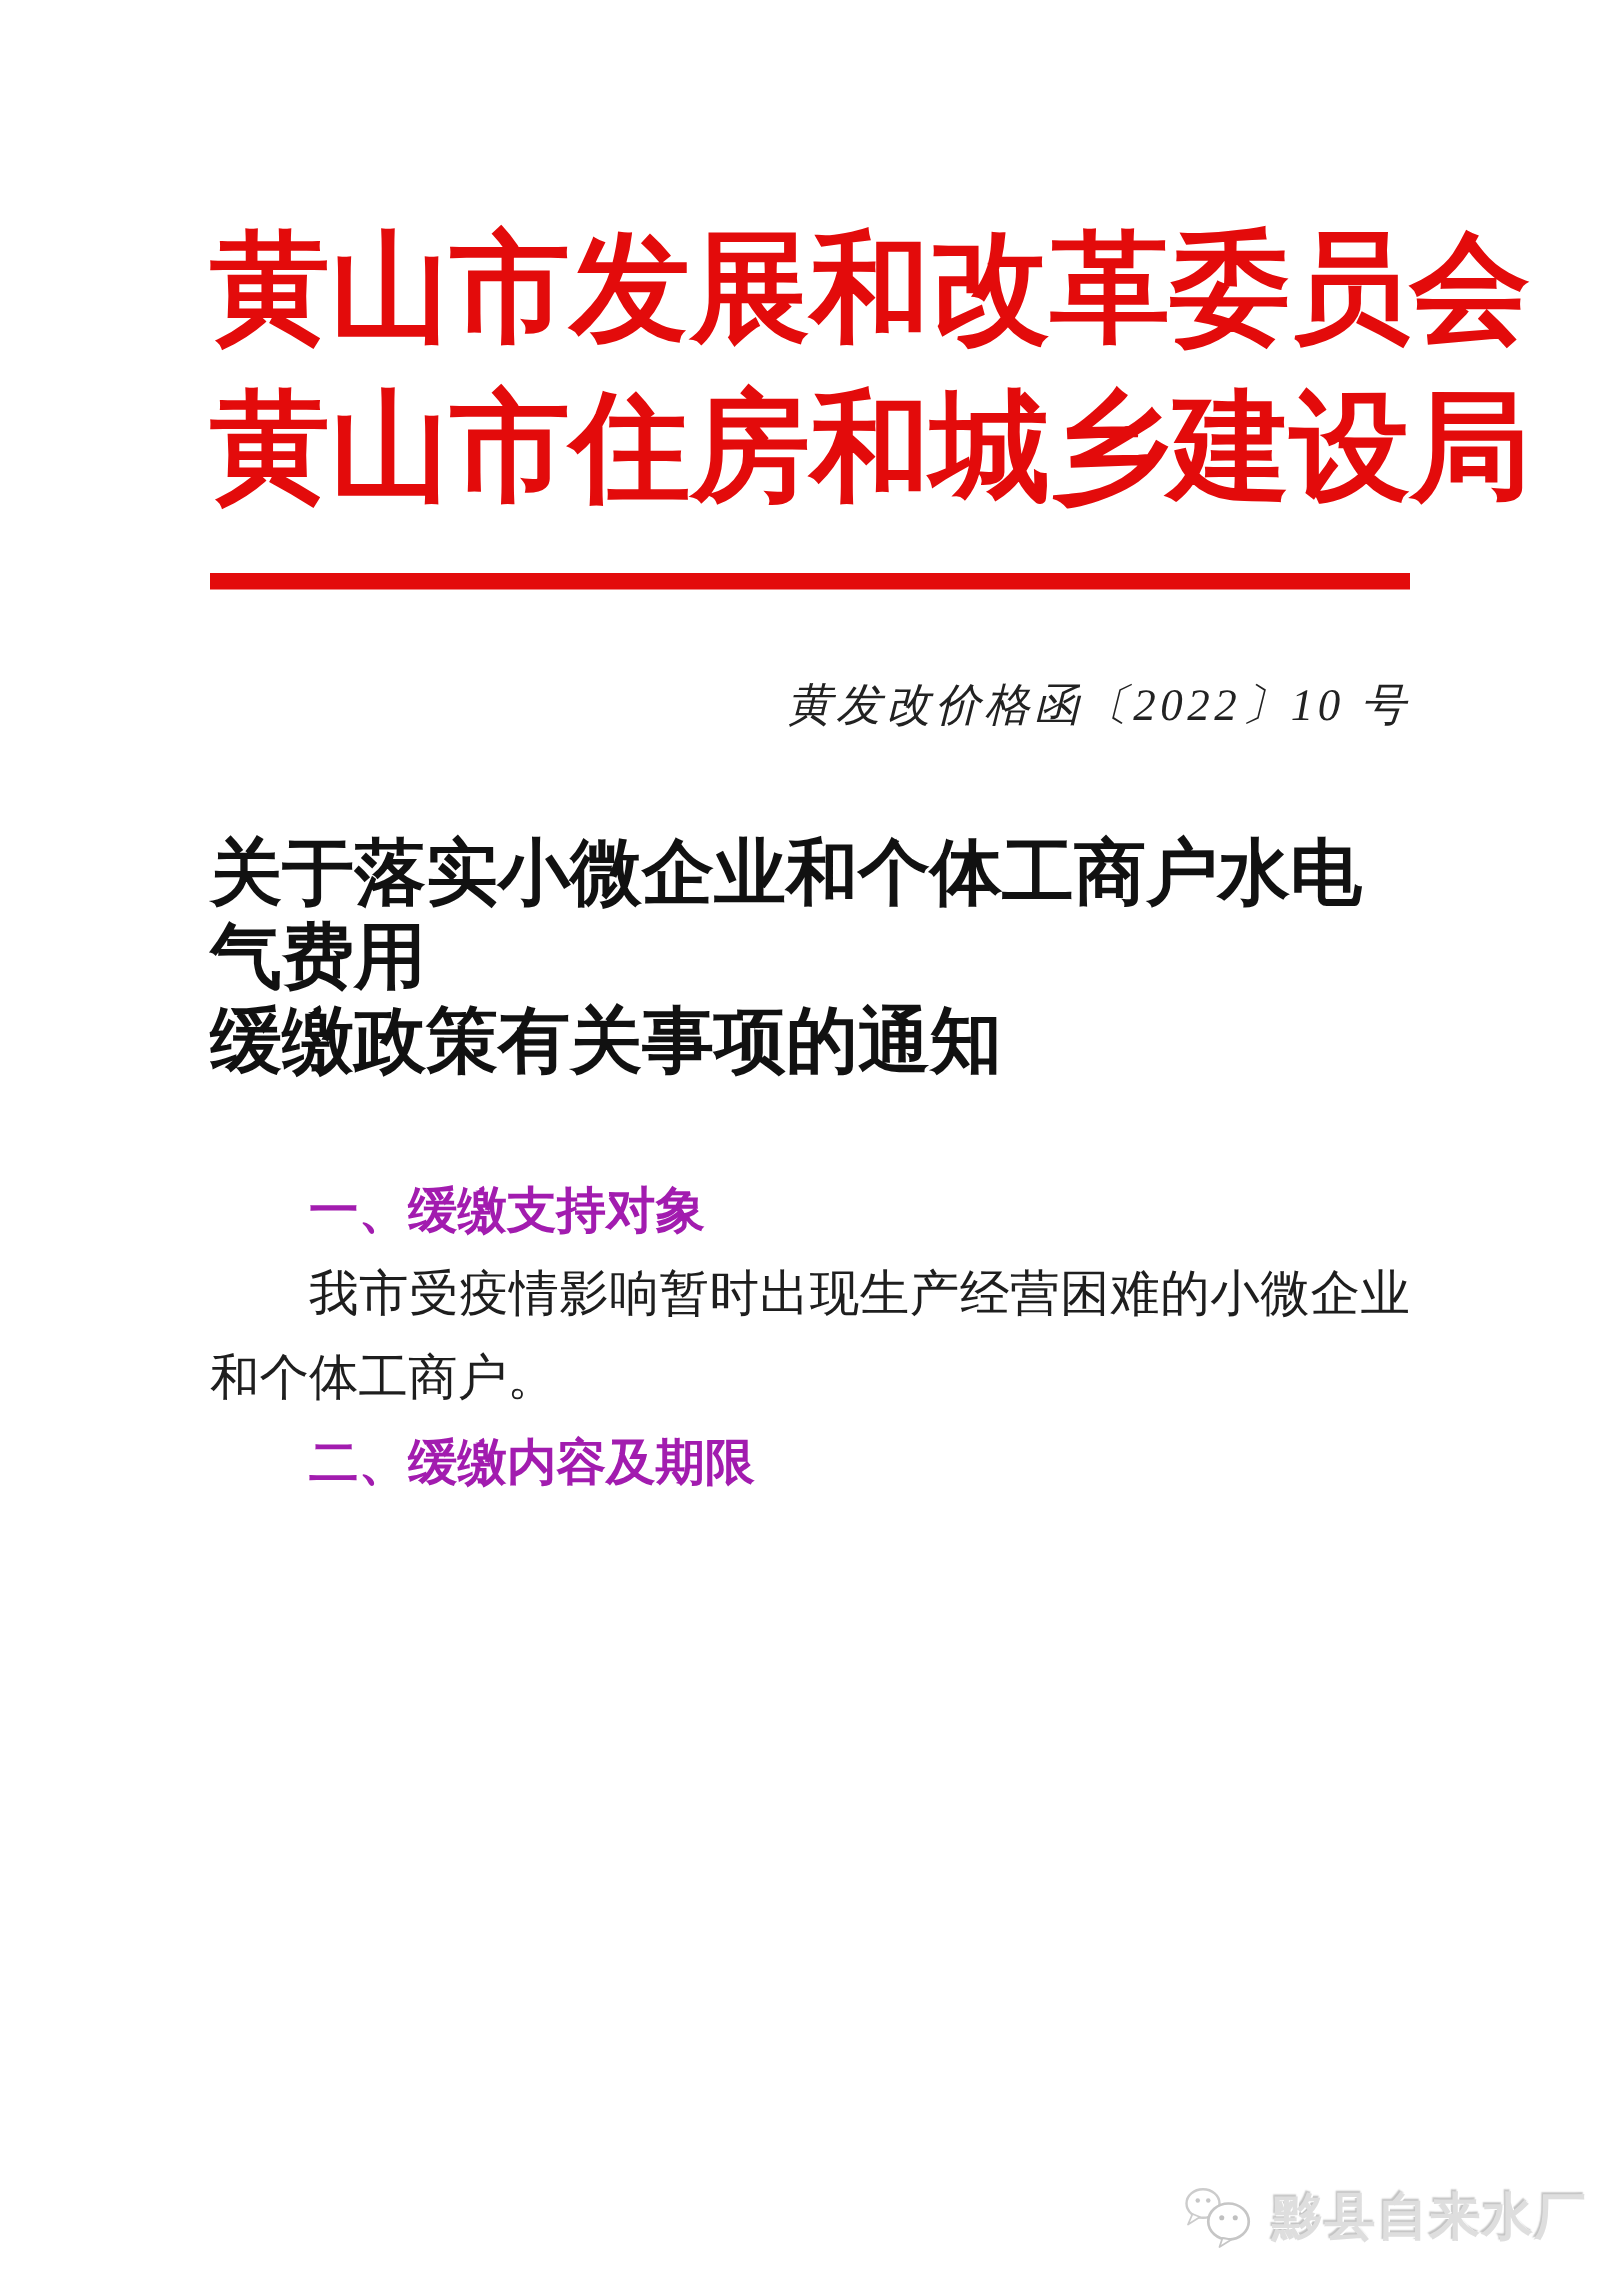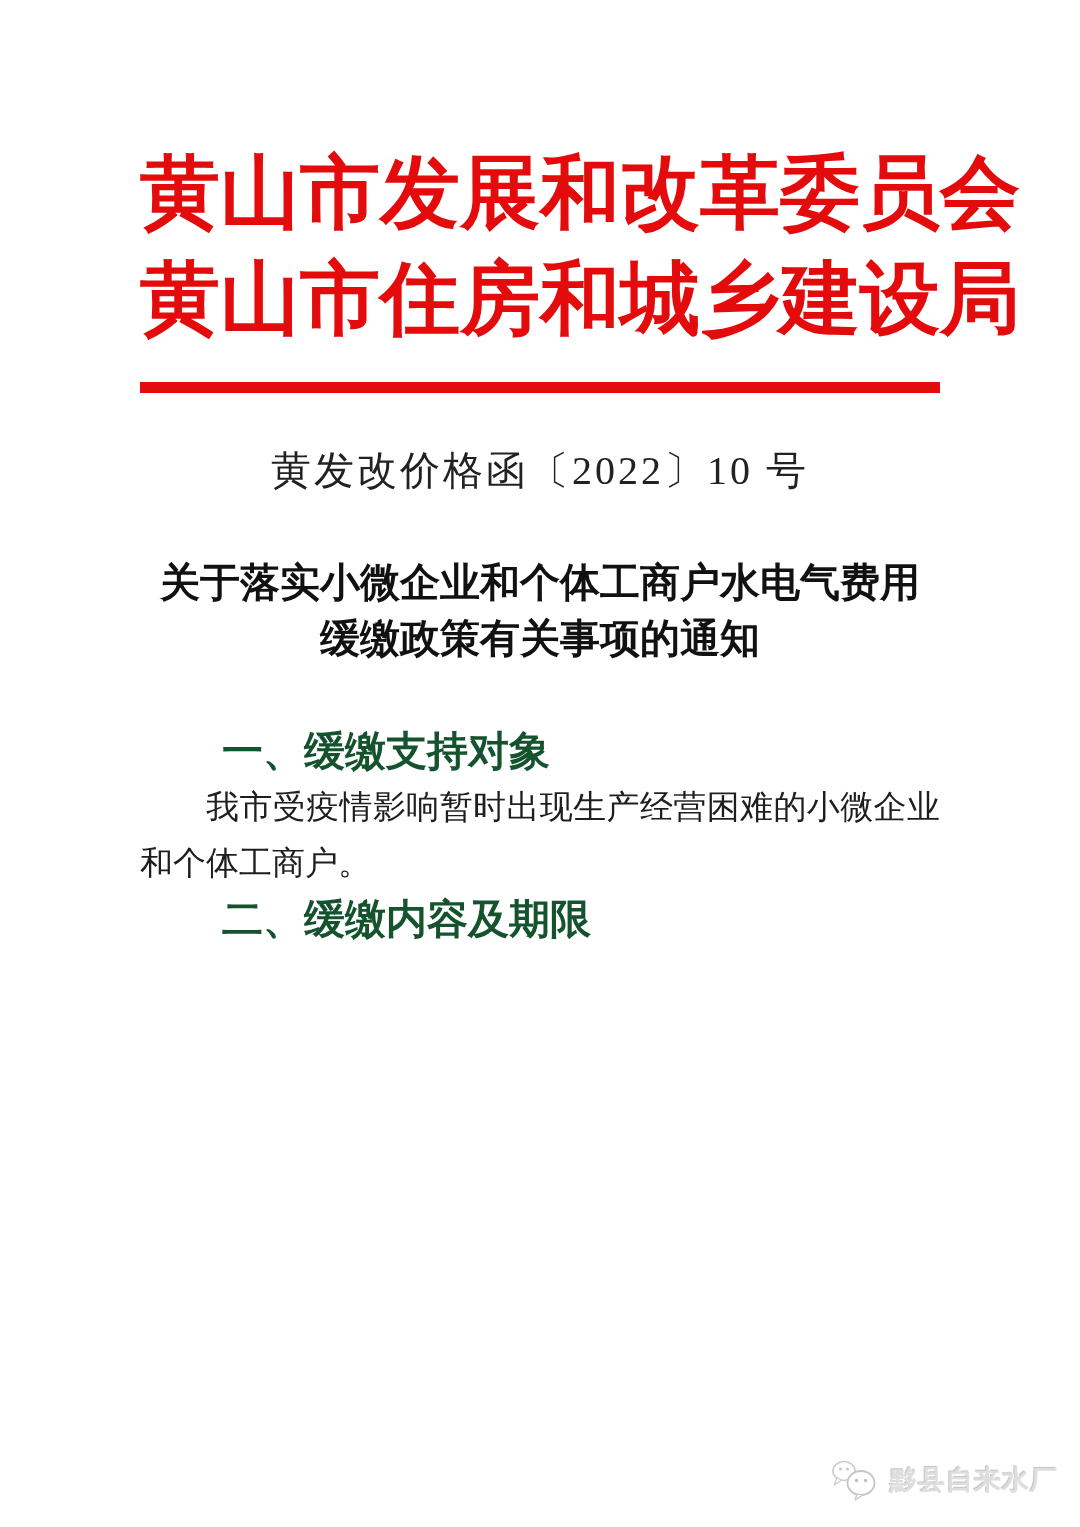--- a/index.html
+++ b/index.html
@@ -29,64 +29,65 @@
     white-space: nowrap;
   }
   .red-rule {
     width: 800px;
     height: 11px;
     margin-top: 30px;
     background: var(--accent-red, #e30b0b);
   }
   .doc-number {
     margin-top: 56px;
-    text-align: center;
-    font-size: 40px;
+    text-align: right;
+    font-size: 30px;
     line-height: 44px;
     letter-spacing: 3px;
     color: #222;
+    font-style: italic;
   }
   .doc-title {
     margin-top: 62px;
-    text-align: center;
-    font-size: 40px;
+    text-align: left;
+    font-size: 48px;
     font-weight: 700;
     line-height: 56px;
     color: #111;
   }
   .body-text {
     margin-top: 56px;
     font-size: 33px;
     line-height: 56px;
     text-align: justify;
     text-justify: inter-ideograph;
     color: #1e1e1e;
   }
   .body-text p { margin: 0; }
   .para-indent { text-indent: 2em; }
   .section-heading {
     font-family: "Liberation Sans", "DejaVu Sans", sans-serif;
     font-weight: 700;
-    font-size: 41px;
+    font-size: 33px;
     line-height: 56px;
     text-indent: 2em;
-    color: #14532d;
+    color: #a21caf;
   }
   
   .watermark {
     position: absolute;
     right: 22px;
     bottom: 26px;
     display: flex;
     align-items: center;
     gap: 8px;
   }
   .watermark-text {
     font-family: "Liberation Sans", "DejaVu Sans", sans-serif;
-    font-size: 27px;
+    font-size: 34px;
     font-weight: 600;
     letter-spacing: 1px;
     color: var(--watermark-gray, #dedede);
     text-shadow: 1px 1px 0 #ffffff, -1px -1px 1px #c3c3c3;
     white-space: nowrap;
   }
   .wechat-icon { display: block; }
 </style>
 </head>
 <body>

